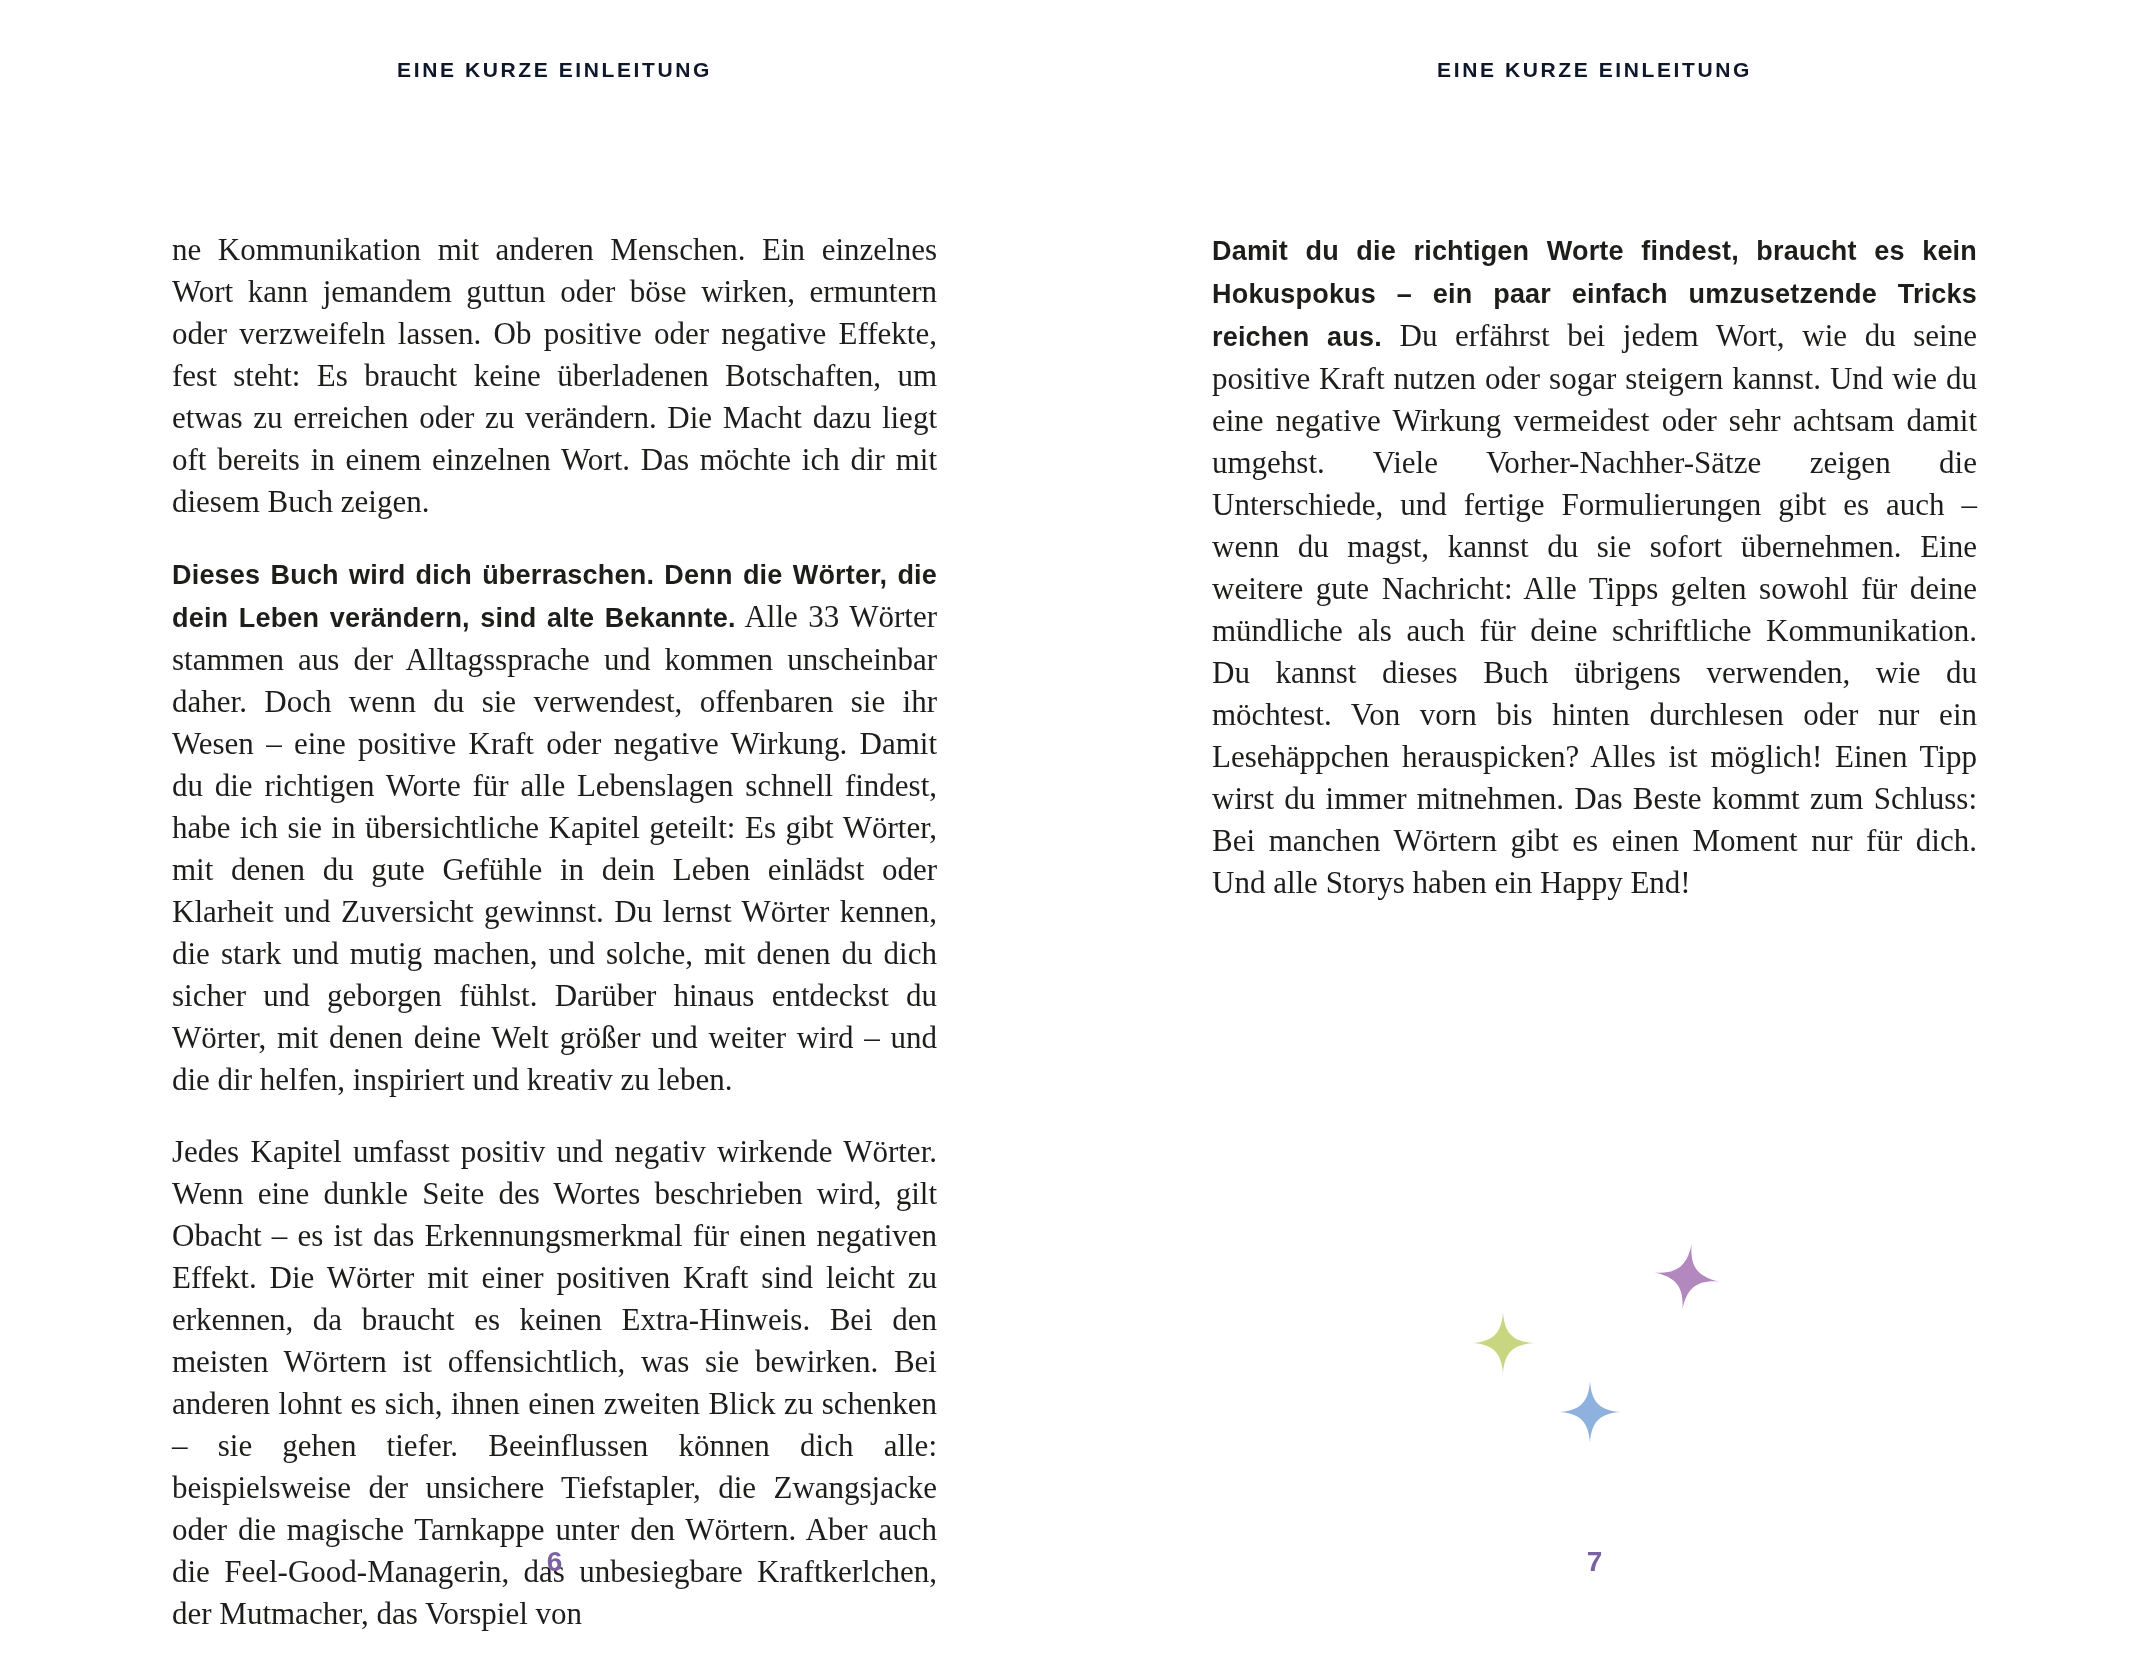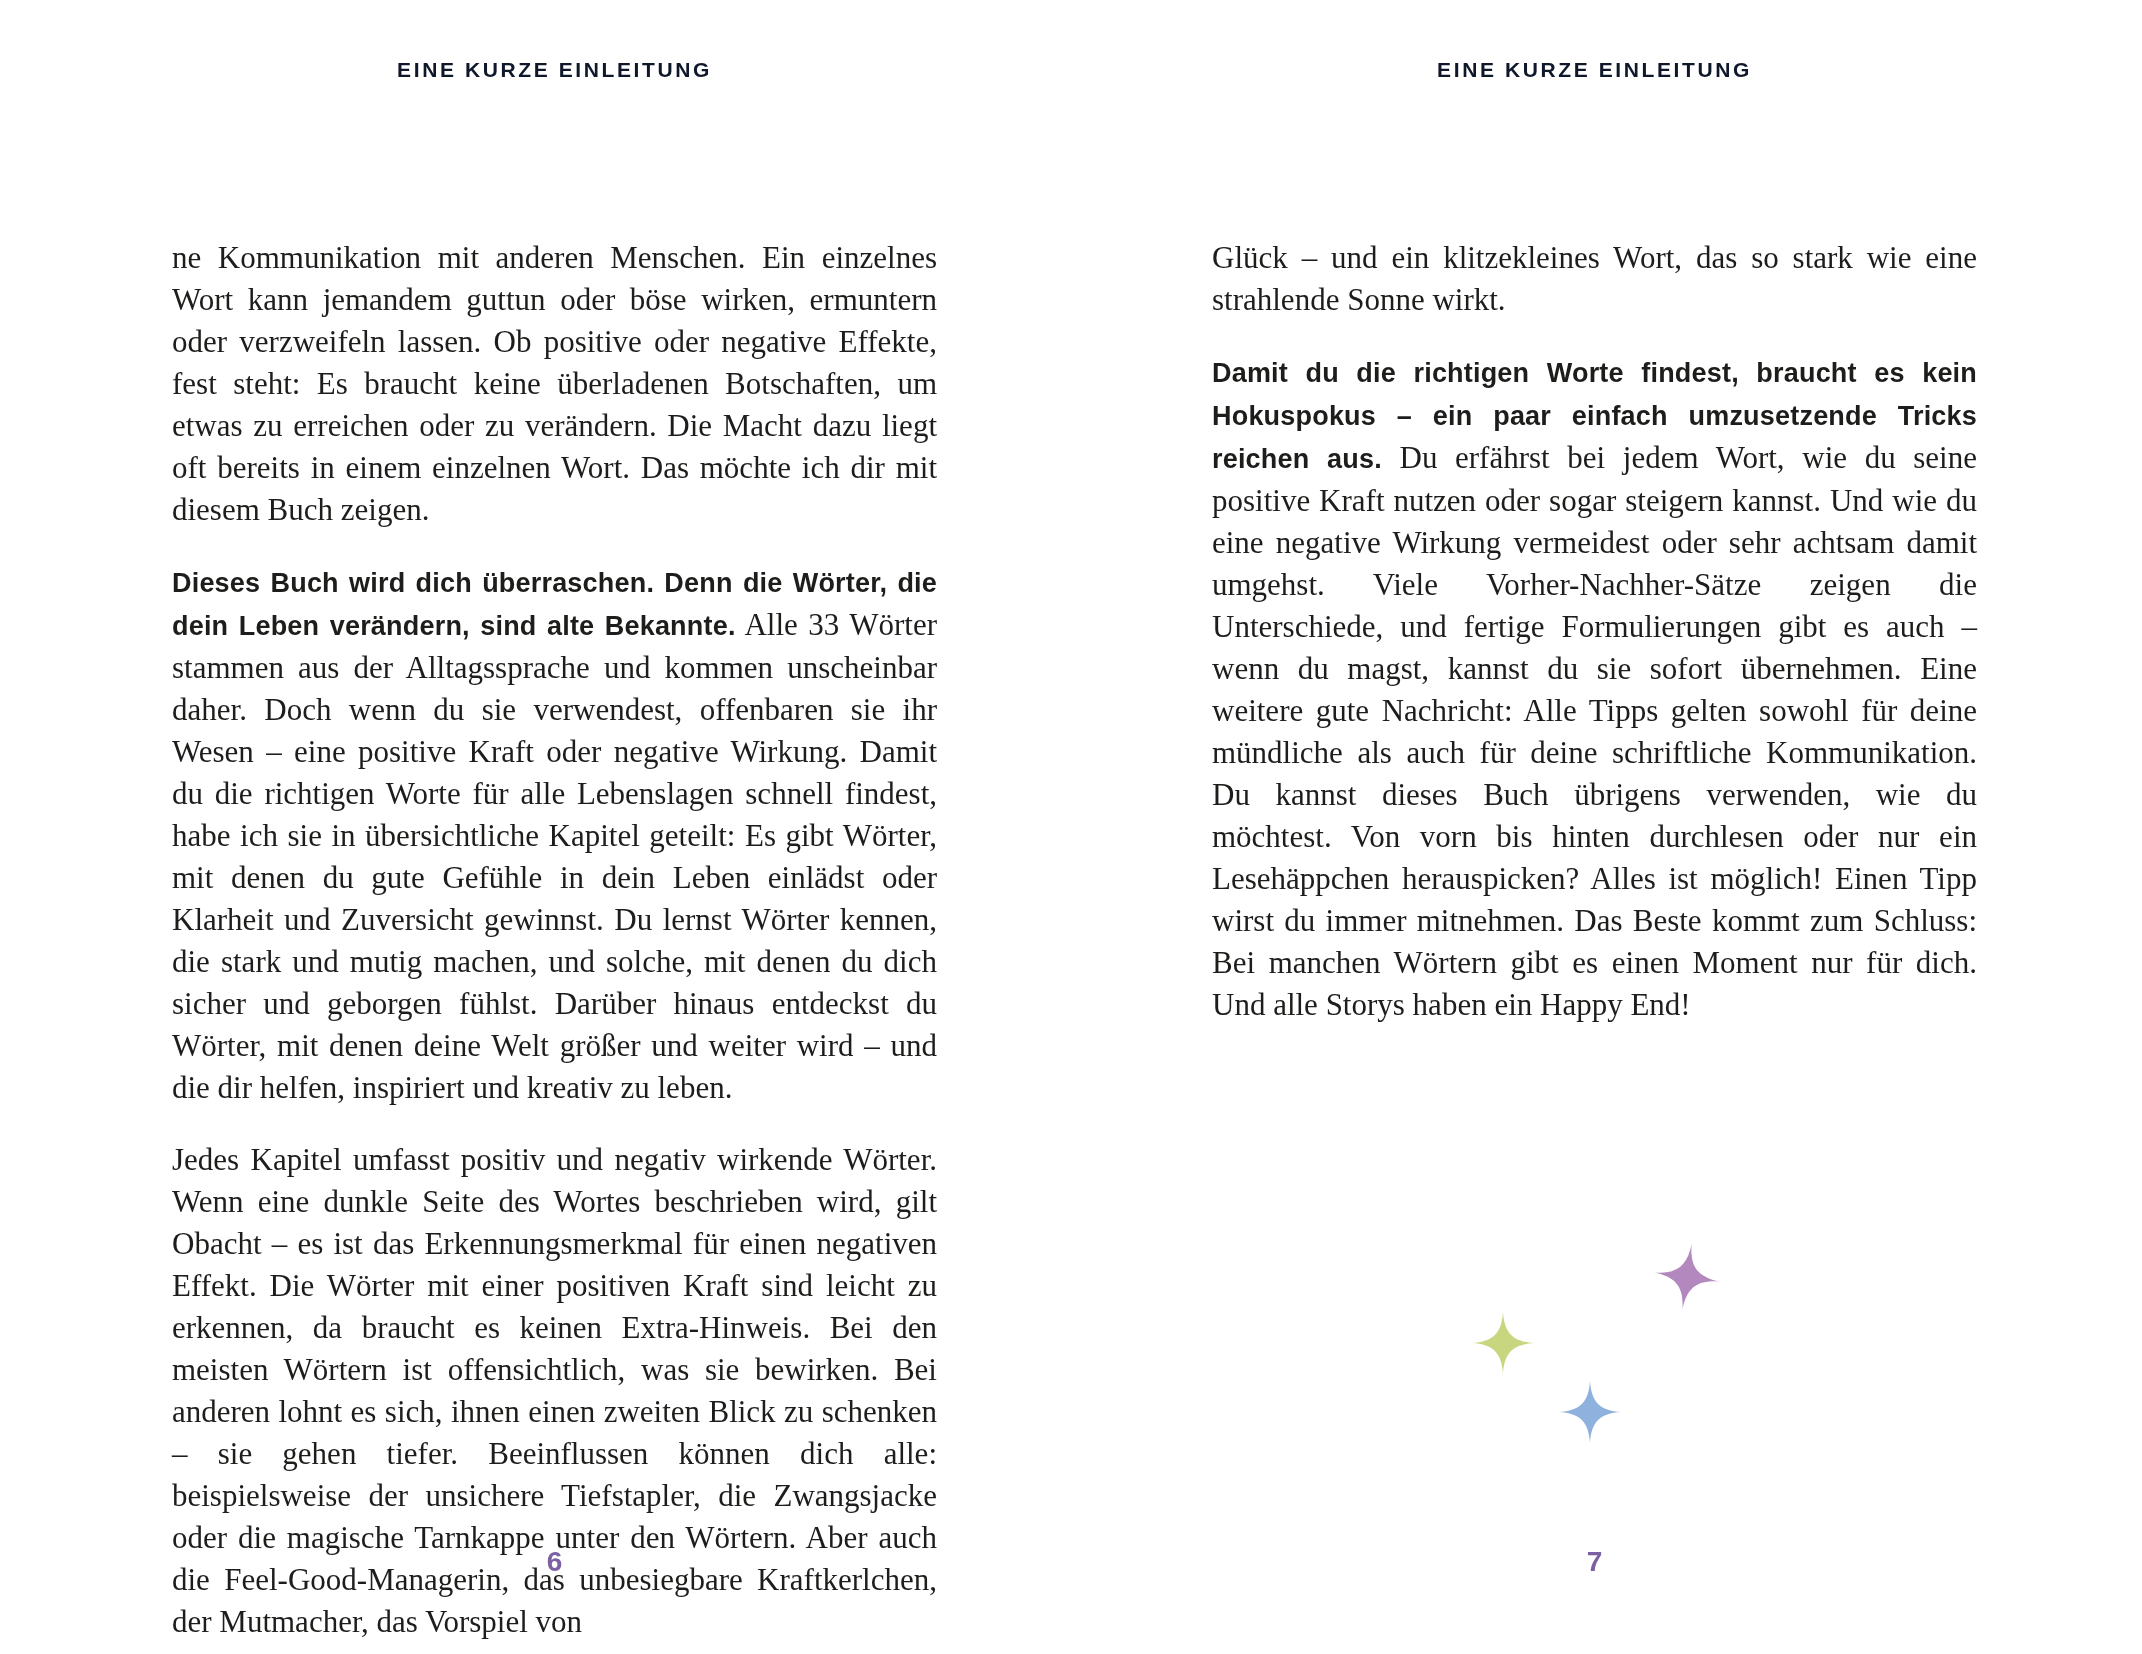--- a/index.html
+++ b/index.html
@@ -48,21 +48,21 @@
     color: #1d1d1b;
     font-family: "Liberation Serif", serif;
     font-size: 31px;
     line-height: 42px;
     text-align: justify;
     text-justify: inter-word;
     hyphens: auto;
     -webkit-hyphens: auto;
   }
   .para {
-    margin: 16px 0 30px 0;
+    margin: 8px 0 30px 0;
   }
   .para:last-child { margin-bottom: 0; }
 
   .accent {
     font-family: "Liberation Sans", sans-serif;
     font-weight: 700;
     font-size: 27px;
     letter-spacing: 0.2px;
   }
 
@@ -92,21 +92,20 @@
         <p class="para"><span>ne Kommunikation mit anderen Menschen. Ein einzelnes Wort kann jemandem guttun oder böse wirken, ermuntern oder verzweifeln lassen. Ob positive oder negative Effekte, fest steht: Es braucht keine überladenen Botschaften, um etwas zu erreichen oder zu verändern. Die Macht dazu liegt oft bereits in einem einzelnen Wort. Das möchte ich dir mit diesem Buch zeigen.</span></p>
         <p class="para"><span class="accent">Dieses Buch wird dich überraschen. Denn die Wörter, die dein Leben verändern, sind alte Bekannte.</span><span> Alle 33 Wörter stammen aus der Alltagssprache und kommen unscheinbar daher. Doch wenn du sie verwendest, offenbaren sie ihr Wesen – eine positive Kraft oder negative Wirkung. Damit du die richtigen Worte für alle Lebenslagen schnell findest, habe ich sie in übersichtliche Kapitel geteilt: Es gibt Wörter, mit denen du gute Gefühle in dein Leben einlädst oder Klarheit und Zuversicht gewinnst. Du lernst Wörter kennen, die stark und mutig machen, und solche, mit denen du dich sicher und geborgen fühlst. Darüber hinaus entdeckst du Wörter, mit denen deine Welt größer und weiter wird – und die dir helfen, inspiriert und kreativ zu leben.</span></p>
         <p class="para"><span>Jedes Kapitel umfasst positiv und negativ wirkende Wörter. Wenn eine dunkle Seite des Wortes beschrieben wird, gilt Obacht – es ist das Erkennungsmerkmal für einen negativen Effekt. Die Wörter mit einer positiven Kraft sind leicht zu erkennen, da braucht es keinen Extra-Hinweis. Bei den meisten Wörtern ist offensichtlich, was sie bewirken. Bei anderen lohnt es sich, ihnen einen zweiten Blick zu schenken – sie gehen tiefer. Beeinflussen können dich alle: beispielsweise der unsichere Tiefstapler, die Zwangsjacke oder die magische Tarnkappe unter den Wörtern. Aber auch die Feel-Good-Managerin, das unbesiegbare Kraftkerlchen, der Mutmacher, das Vorspiel von</span></p>
       </div>
     <div class="page-number">6</div>
   </section>
 
   <section class="page" id="page-right">
     <header class="running-head">EINE KURZE EINLEITUNG</header>
     <div class="page-body">
-        <p class="para"><span>Glück – und ein klitzekleines Wort, das so stark wie eine strahlende Sonne wirkt.</span></p>
         <p class="para"><span class="accent">Damit du die richtigen Worte findest, braucht es kein Hokuspokus – ein paar einfach umzusetzende Tricks reichen aus.</span><span> Du erfährst bei jedem Wort, wie du seine positive Kraft nutzen oder sogar steigern kannst. Und wie du eine negative Wirkung vermeidest oder sehr achtsam damit umgehst. Viele Vorher-Nachher-Sätze zeigen die Unterschiede, und fertige Formulierungen gibt es auch – wenn du magst, kannst du sie sofort übernehmen. Eine weitere gute Nachricht: Alle Tipps gelten sowohl für deine mündliche als auch für deine schriftliche Kommunikation. Du kannst dieses Buch übrigens verwenden, wie du möchtest. Von vorn bis hinten durchlesen oder nur ein Lesehäppchen herauspicken? Alles ist möglich! Einen Tipp wirst du immer mitnehmen. Das Beste kommt zum Schluss: Bei manchen Wörtern gibt es einen Moment nur für dich. Und alle Storys haben ein Happy End!</span></p>
       </div>
     <div class="page-number">7</div>
   </section>
 
   <div id="sparkles">
       <svg viewBox="0 0 100 100" width="66" height="66" class="sparkle" style="left: 1654px; top: 1244px; transform: rotate(8deg);">
         <path d="M50 0 C52.2 34 66 47.8 100 50 C66 52.2 52.2 66 50 100 C47.8 66 34 52.2 0 50 C34 47.8 47.8 34 50 0 Z" fill="#b388bf"></path>
       </svg>
       <svg viewBox="0 0 100 100" width="62" height="62" class="sparkle" style="left: 1472px; top: 1312px; transform: rotate(0deg);">

